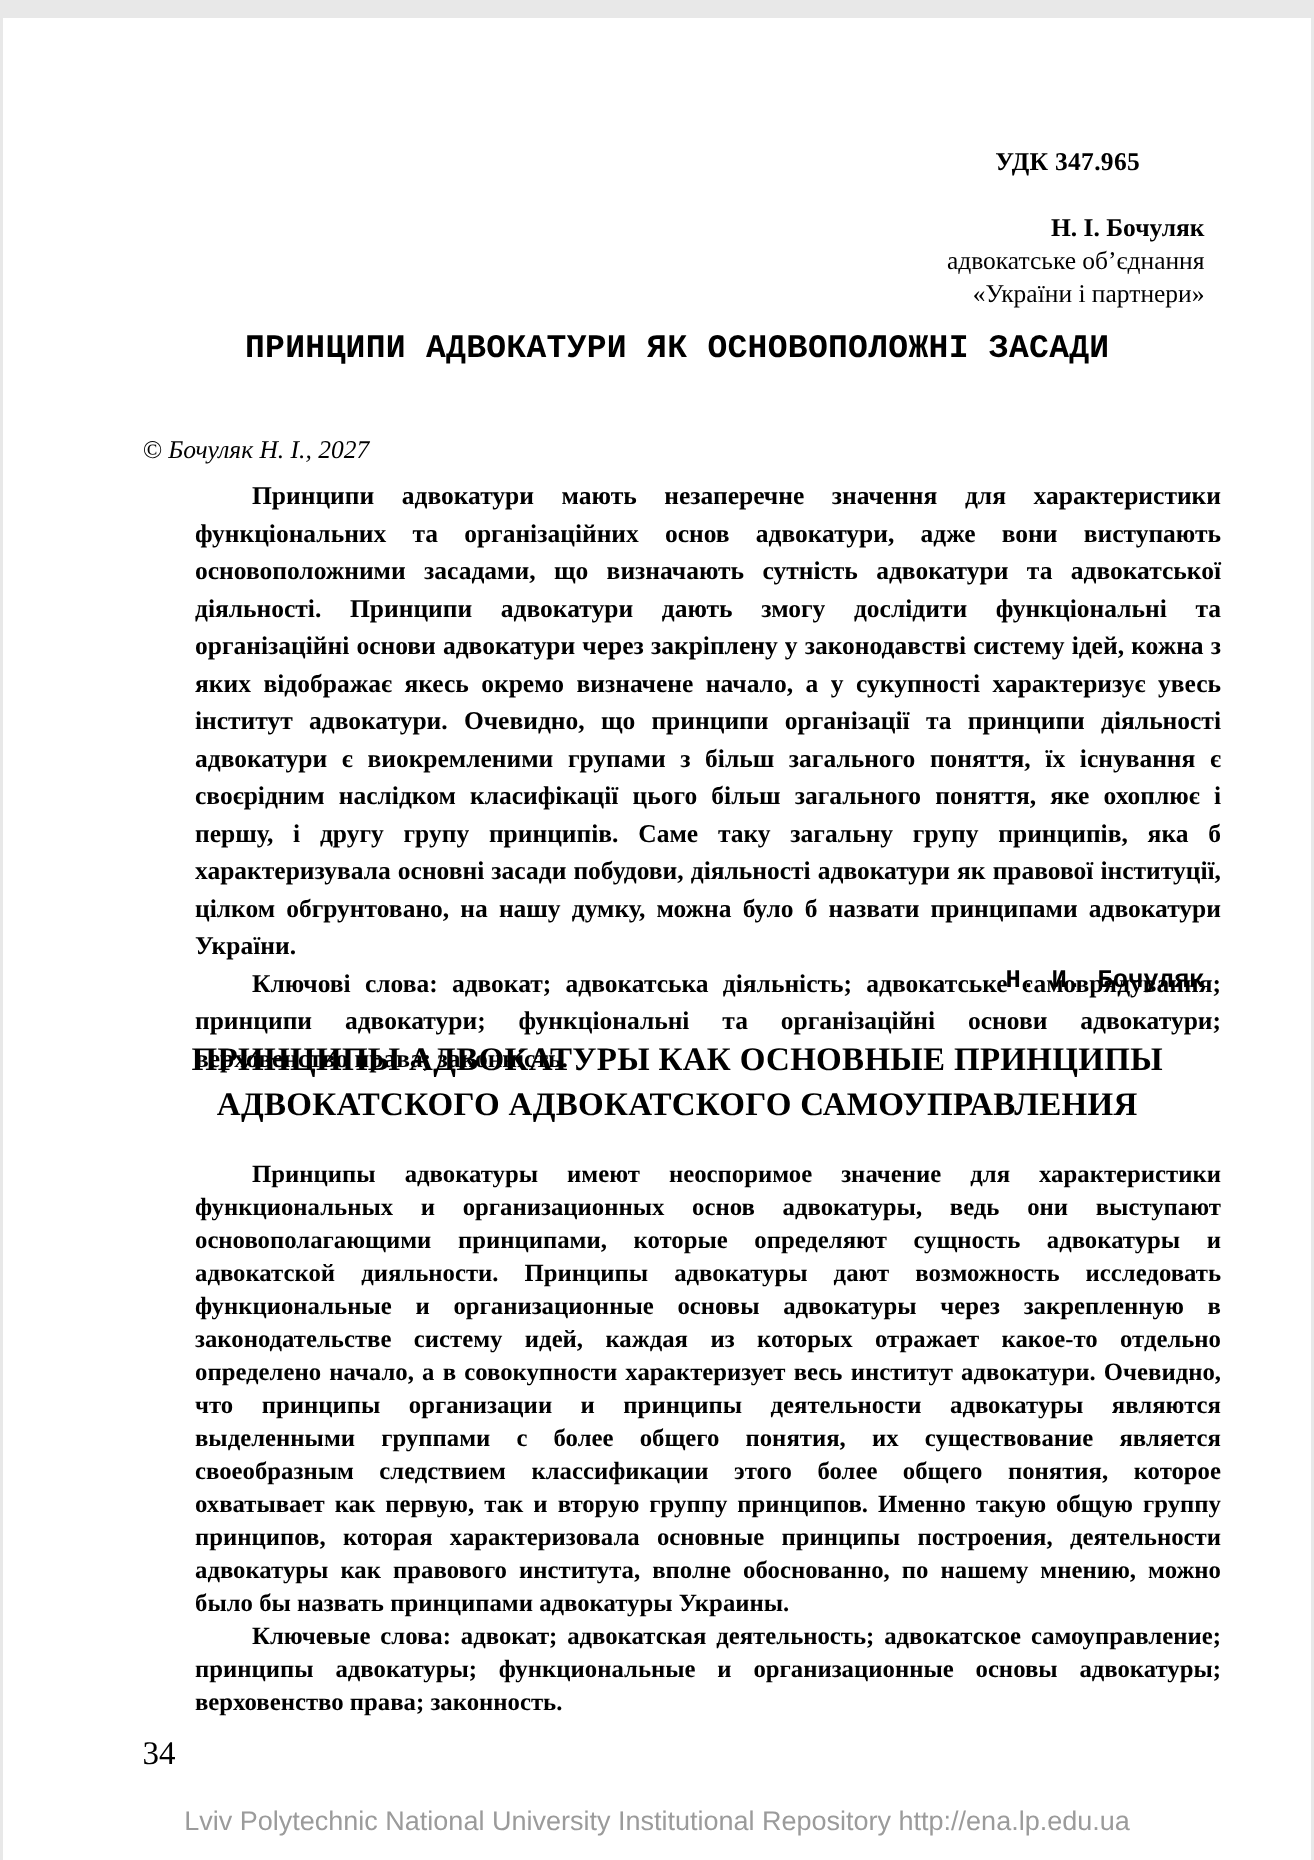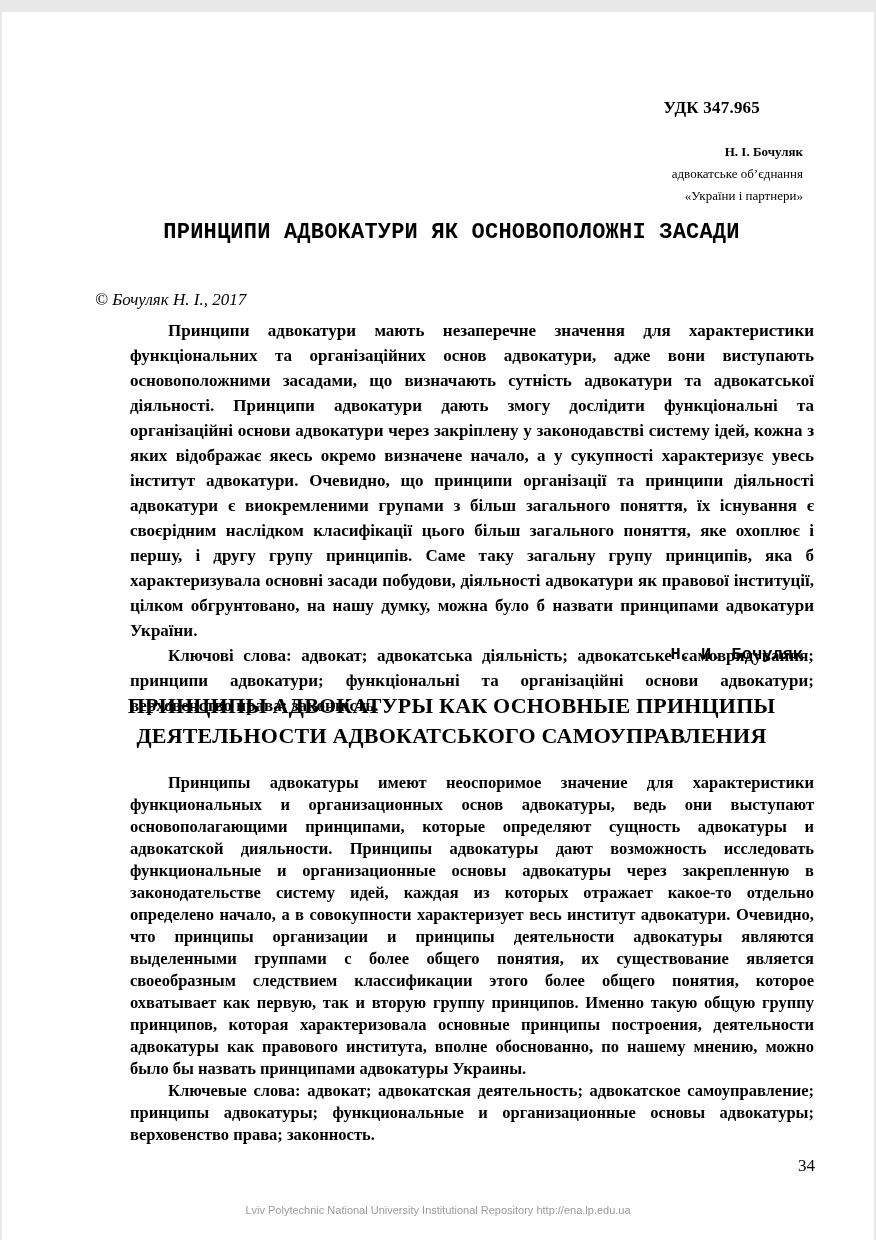--- a/index.html
+++ b/index.html
@@ -23,21 +23,21 @@
     right: 114px;
     font-size: 17px;
     font-weight: bold;
     letter-spacing: 0.2px;
   }
   .author-block {
     position: absolute;
     top: 129px;
     right: 71px;
     text-align: right;
-    font-size: 13px;
+    font-size: 17px;
     line-height: 22px;
   }
   .author-block .author-name {
     font-weight: bold;
   }
   .main-title {
     position: absolute;
     left: 93px;
     right: 66px;
     text-align: center;
@@ -82,62 +82,62 @@
     right: 71px;
     font-size: 17px;
     font-weight: bold;
     font-family: Liberation Mono, monospace;
   }
   .page-number {
     position: absolute;
     top: 1144px;
     left: 93px;
     width: 720px;
-    text-align: right;
-    font-size: 17px;
+    text-align: left;
+    font-size: 22px;
   }
   .repo-footer {
     position: absolute;
     top: 1192px;
     left: 0;
     width: 100%;
     text-align: center;
     font-family: "Liberation Sans", "DejaVu Sans", sans-serif;
-    font-size: 11px;
+    font-size: 18px;
   }
 </style>
 </head>
 <body>
 
 <div class="page">
 
   <div class="udc">УДК 347.965</div>
 
   <div class="author-block">
     <div class="author-name">Н. І. Бочуляк</div>
     <div>адвокатське об’єднання</div>
     <div>«України і партнери»</div>
   </div>
 
   <div class="main-title title-uk">
     <div>ПРИНЦИПИ АДВОКАТУРИ ЯК ОСНОВОПОЛОЖНІ ЗАСАДИ</div>
   </div>
 
-  <div class="copyright-line">© Бочуляк Н. І., 2017</div>
+  <div class="copyright-line">© Бочуляк Н. І., 2027</div>
 
   <div class="abstract-block abstract-uk" lang="uk">
     <p>Принципи адвокатури мають незаперечне значення для характеристики функціональних та організаційних основ адвокатури, адже вони виступають основоположними засадами, що визначають сутність адвокатури та адвокатської діяльності. Принципи адвокатури дають змогу дослідити функціональні та організаційні основи адвокатури через закріплену у законодавстві систему ідей, кожна з яких відображає якесь окремо визначене начало, а у сукупності характеризує увесь інститут адвокатури. Очевидно, що принципи організації та принципи діяльності адвокатури є виокремленими групами з більш загального поняття, їх існування є своєрідним наслідком класифікації цього більш загального поняття, яке охоплює і першу, і другу групу принципів. Саме таку загальну групу принципів, яка б характеризувала основні засади побудови, діяльності адвокатури як правової інституції, цілком обгрунтовано, на нашу думку, можна було б назвати принципами адвокатури України.</p>
     <p>Ключові слова: адвокат; адвокатська діяльність; адвокатське самоврядування; принципи адвокатури; функціональні та організаційні основи адвокатури; верховенство права; законність.</p>
   </div>
 
   <div class="author-ru">Н. И. Бочуляк</div>
 
   <div class="main-title title-ru">
     <div>ПРИНЦИПЫ АДВОКАТУРЫ КАК ОСНОВНЫЕ ПРИНЦИПЫ</div>
-    <div>ДЕЯТЕЛЬНОСТИ АДВОКАТСЬКОГО САМОУПРАВЛЕНИЯ</div>
+    <div>АДВОКАТСКОГО АДВОКАТСКОГО САМОУПРАВЛЕНИЯ</div>
   </div>
 
   <div class="abstract-block abstract-ru" lang="ru">
     <p>Принципы адвокатуры имеют неоспоримое значение для характеристики функциональных и организационных основ адвокатуры, ведь они выступают основополагающими принципами, которые определяют сущность адвокатуры и адвокатской дияльности. Принципы адвокатуры дают возможность исследовать функциональные и организационные основы адвокатуры через закрепленную в законодательстве систему идей, каждая из которых отражает какое-то отдельно определено начало, а в совокупности характеризует весь институт адвокатури. Очевидно, что принципы организации и принципы деятельности адвокатуры являются выделенными группами с более общего понятия, их существование является своеобразным следствием классификации этого более общего понятия, которое охватывает как первую, так и вторую группу принципов. Именно такую общую группу принципов, которая характеризовала основные принципы построения, деятельности адвокатуры как правового института, вполне обоснованно, по нашему мнению, можно было бы назвать принципами адвокатуры Украины.</p>
     <p>Ключевые слова: адвокат; адвокатская деятельность; адвокатское самоуправление; принципы адвокатуры; функциональные и организационные основы адвокатуры; верховенство права; законность.</p>
   </div>
 
   <div class="page-number">34</div>
 
   <div class="repo-footer" style="color: rgb(155, 155, 155);">Lviv Polytechnic National University Institutional Repository http://ena.lp.edu.ua</div>

